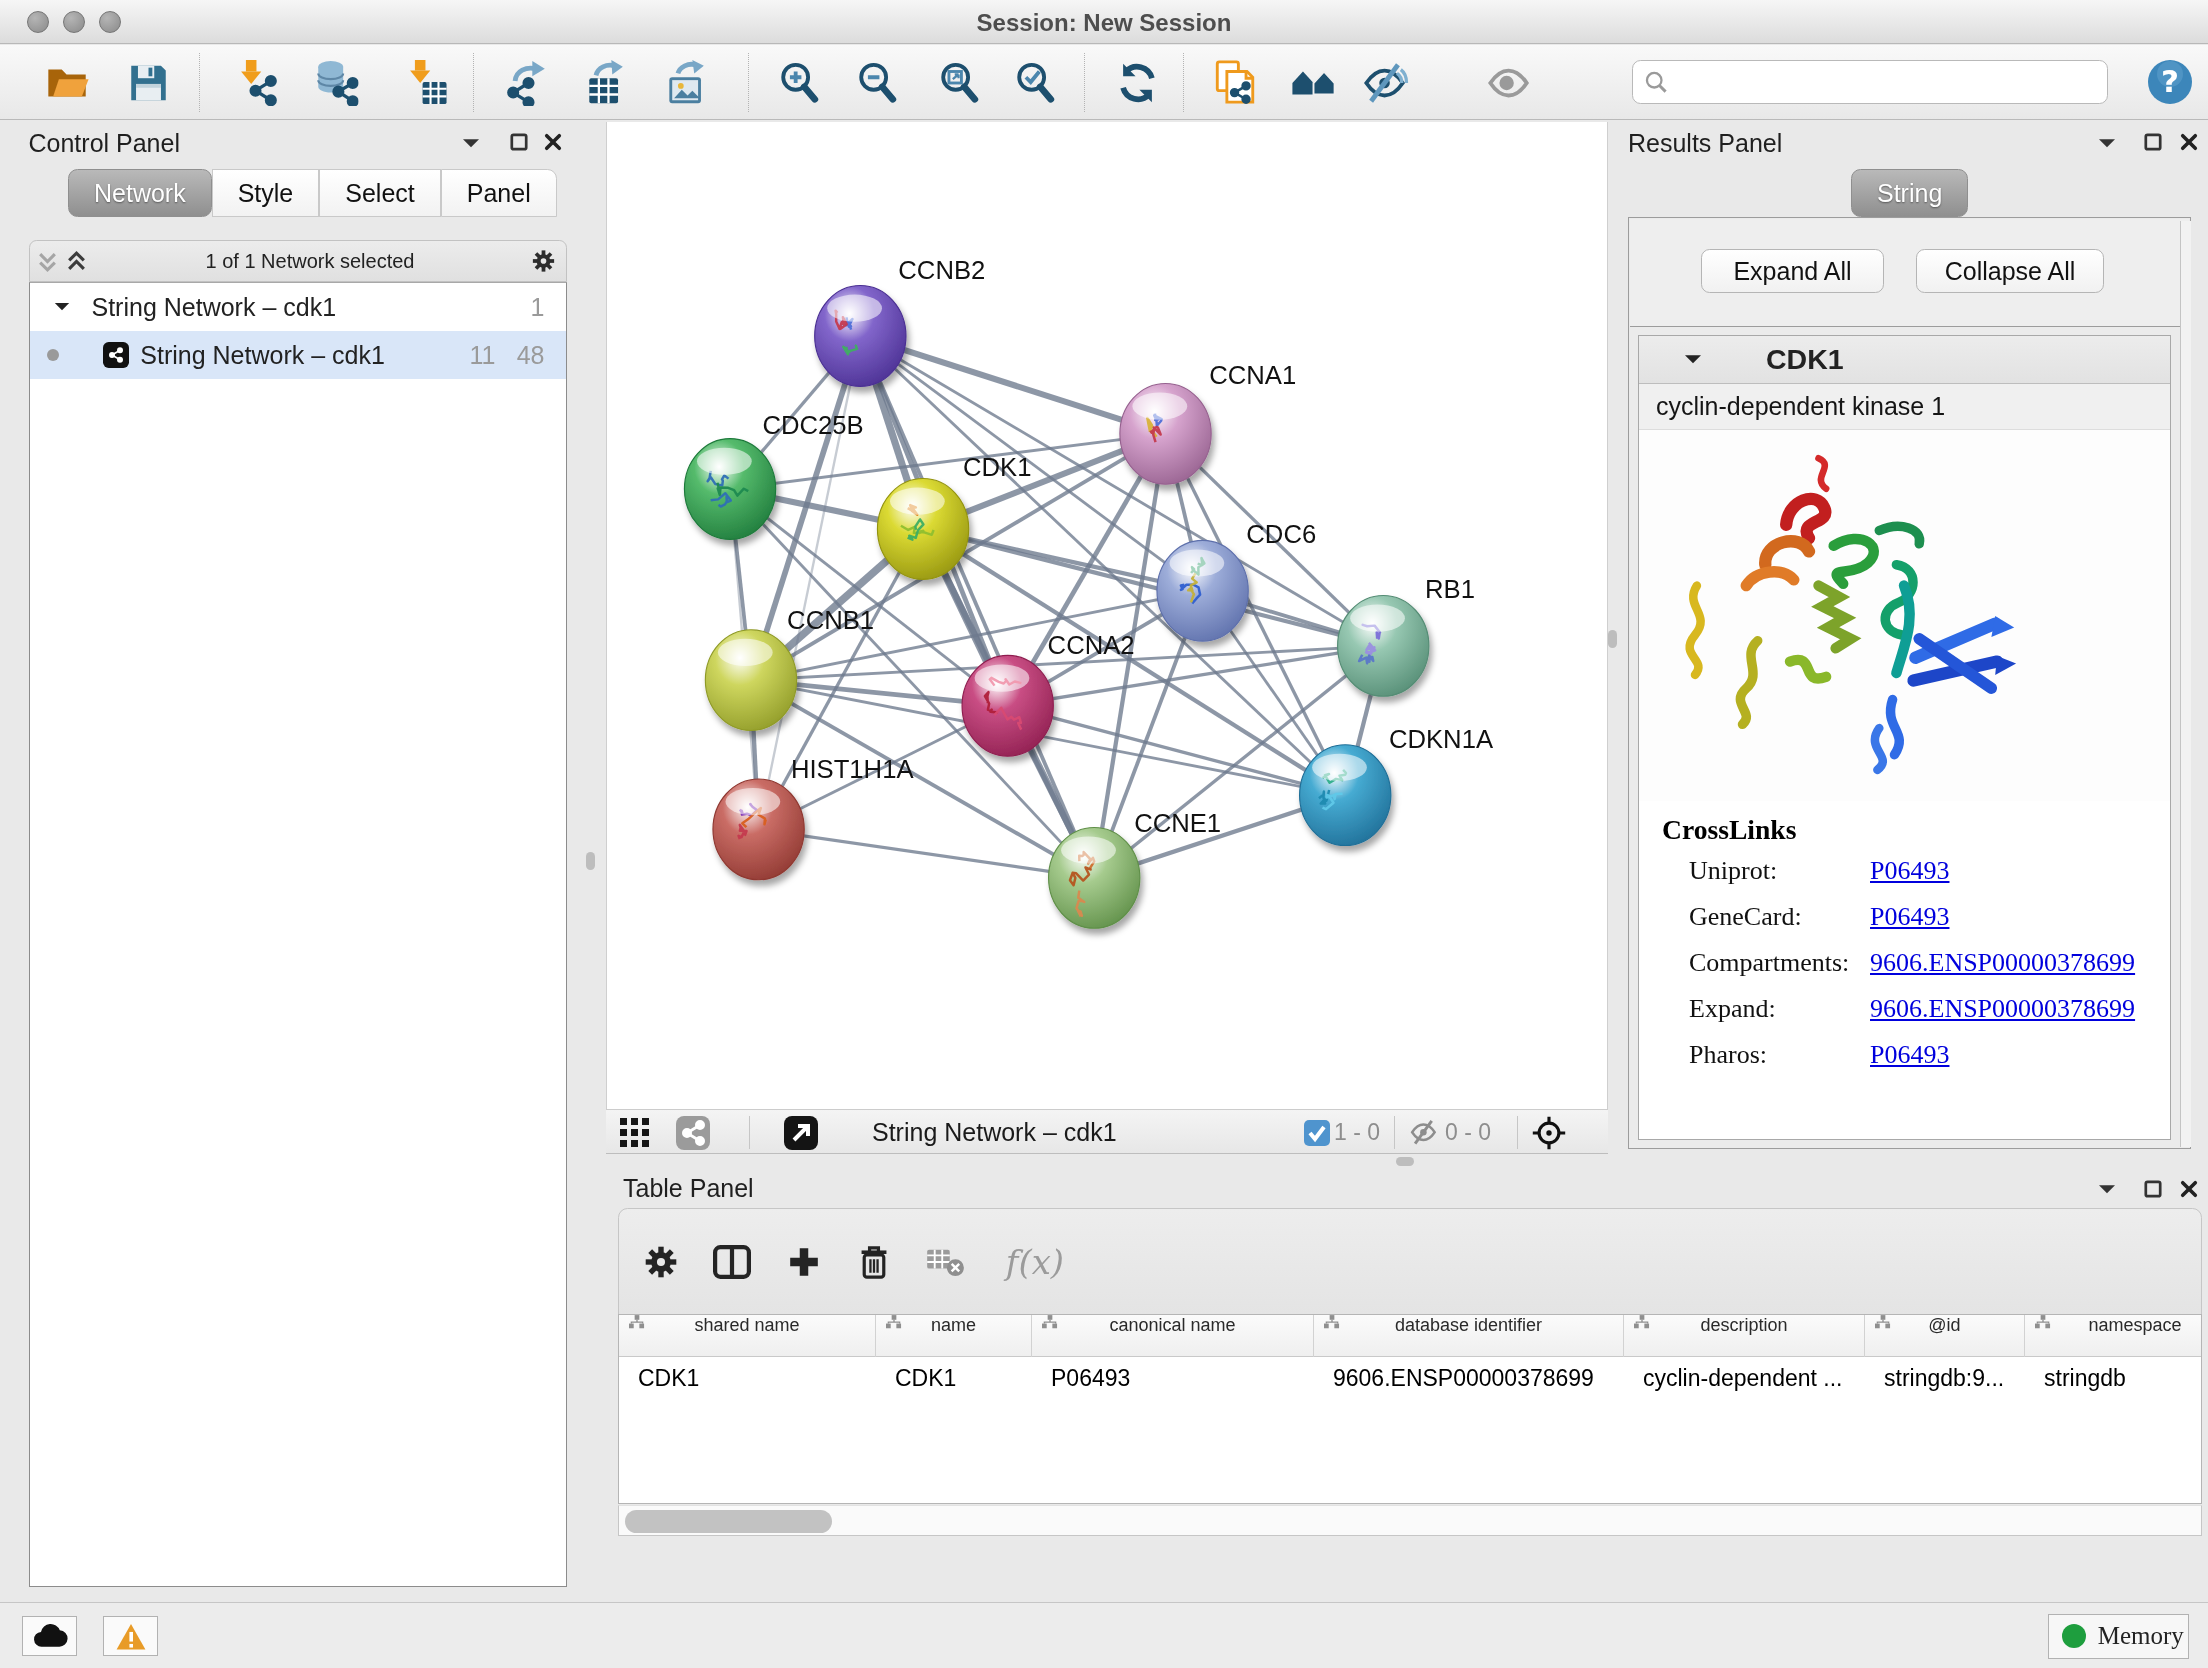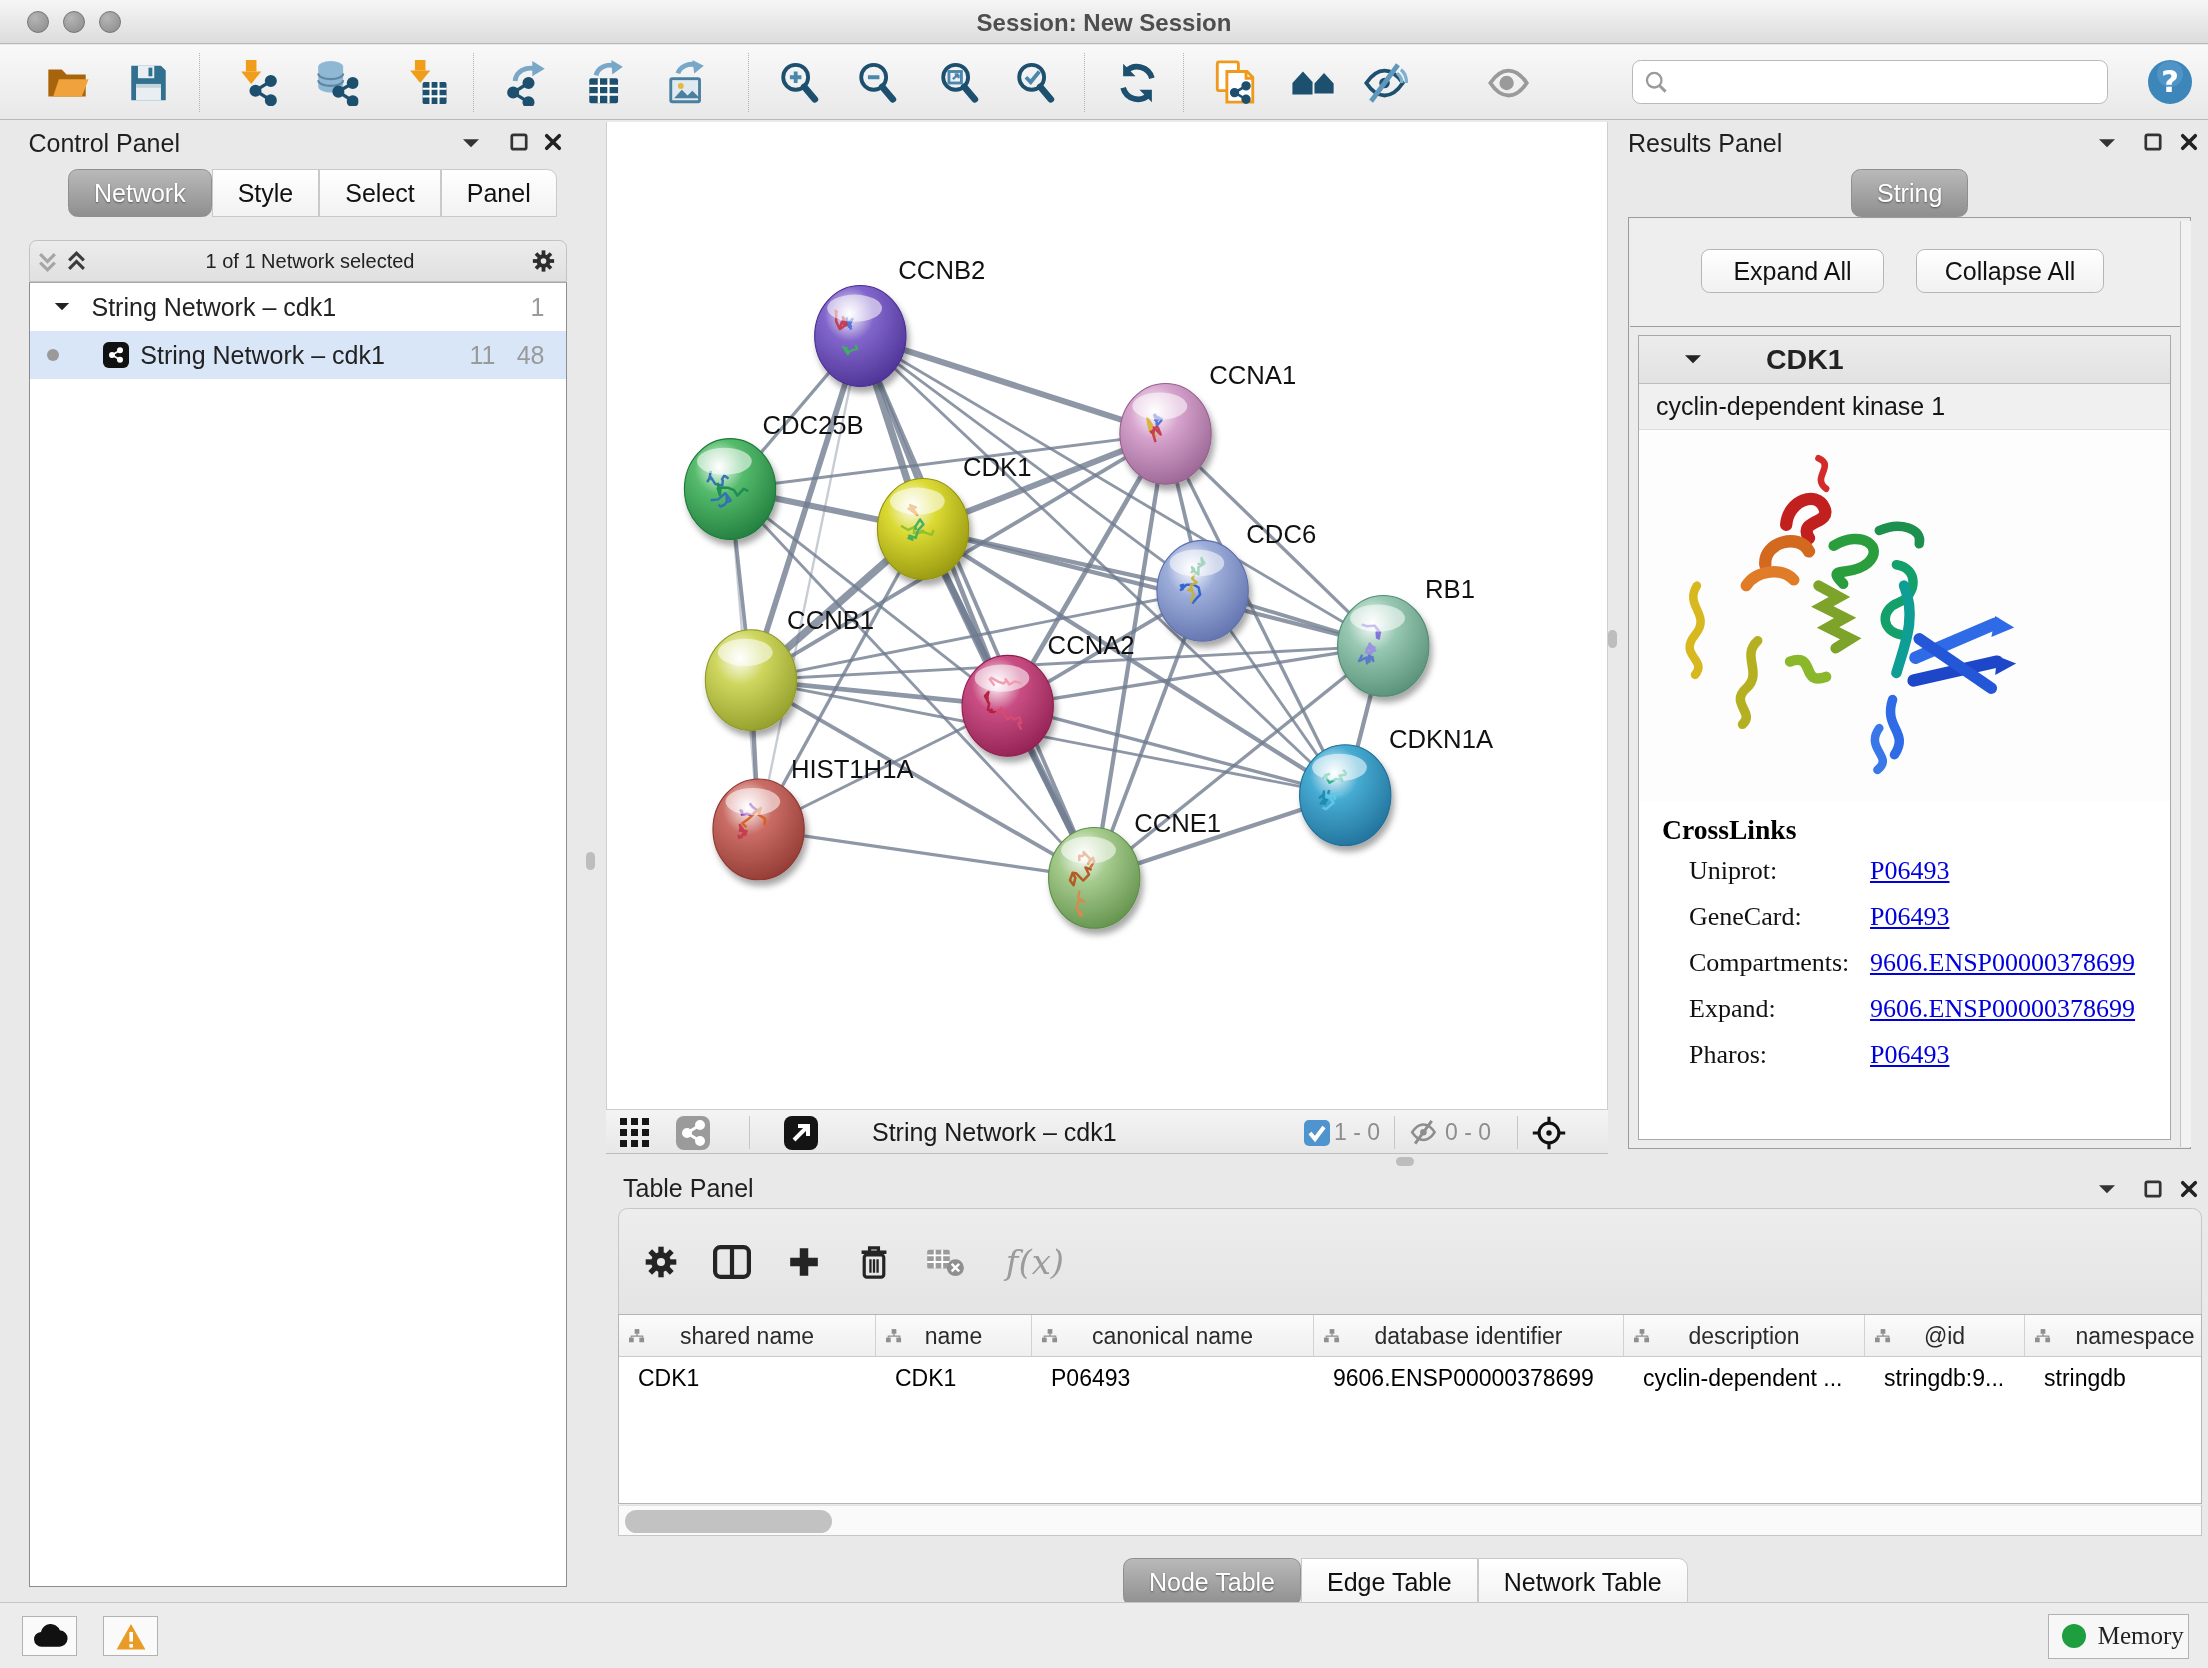--- a/index.html
+++ b/index.html
@@ -98,22 +98,22 @@
   
   .tp-toolbar { position:absolute; left:618px; top:1208px; width:1584px; height:107px;
     background:linear-gradient(#ededed,#e4e4e4); border:1px solid #c6c6c6; border-radius:9.5px 9.5px 0 0; }
   .tp-ico { position:absolute; top:28.5px; width:49px; height:49px; display:flex;
     align-items:center; justify-content:center; }
   .fx-label { font-family:"DejaVu Serif", serif; font-style:italic; font-size:34px; color:#9b9b9b; }
   .tp-table { position:absolute; left:618px; top:1314px; width:1584px; height:190px;
     background:#fff; border:1px solid #b5b5b5; overflow:hidden; }
   .thead { display:flex; width:1626px; height:42px; background:linear-gradient(#fbfbfb,#efefef);
     border-bottom:1px solid #c9c9c9; }
-  .th { position:relative; height:42px; display:flex; align-items:center; justify-content:center;
-    border-right:1px solid #d2d2d2; font-size:23px; color:#2a2a2a; flex:none; }
+  .th { position:relative; height:42px; display:flex; justify-content:center;
+    border-right:1px solid #d2d2d2; font-size:18px; color:#2a2a2a; flex:none; }
   .th svg { position:absolute; left:9.5px; }
   .trow { display:flex; width:1626px; height:42px; background:#fff; }
   .td { height:42px; display:flex; align-items:center; padding-left:19px; font-size:23px;
     color:#000; flex:none; overflow:hidden; white-space:nowrap; }
   .tp-hscroll { position:absolute; left:618px; top:1505px; width:1584px; height:31px;
     background:#fafafa; border:1px solid #c6c6c6; border-top:1px solid #e2e2e2; }
   .tp-hthumb { position:absolute; left:5.7px; top:3.8px; width:207px; height:23px;
     border-radius:11.4px; background:#c2c2c2; }
 
   
@@ -965,25 +965,20 @@
           <div class="td" style="width: 241px;">cyclin-dependent ...</div>
           <div class="td" style="width: 160px;">stringdb:9...</div>
           <div class="td" style="width: 221px;">stringdb</div>
         </div>
       </div>
   </div>
   <div class="tp-hscroll">
     <div class="tp-hthumb"></div>
   </div>
 
-  <div class="tabs-row" style="left:1123px; top:1558px">
-      <div class="tab active">Node Table</div>
-      <div class="tab">Edge Table</div>
-      <div class="tab">Network Table</div>
-    </div>
 
   <div class="statusbar">
     <div class="sb-btn" style="left:22px">
       <svg width="36" height="26" viewBox="0 0 44 30">
           <path d="M12 28a9 9 0 0 1-1-18 12 12 0 0 1 23-2 8 8 0 0 1-1 20z" fill="#111"></path>
         </svg>
       </div>
     <div class="sb-btn" style="left:103px">
       <svg width="32" height="29.5" viewBox="0 0 40 36">
           <path d="M20 2L38 34H2z" fill="#e89b27"></path>

